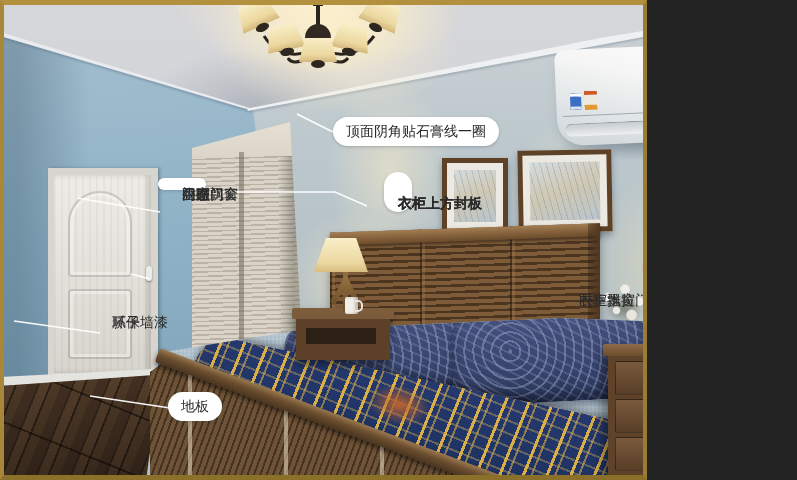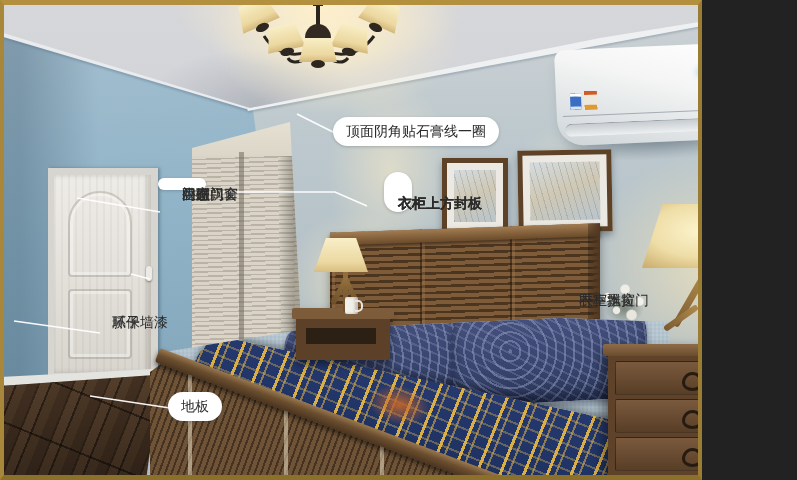--- a/index.html
+++ b/index.html
@@ -1,16 +1,16 @@
 <!DOCTYPE html>
 <html><head>
 <meta charset="utf-8">
 <style>
   html,body{margin:0;padding:0;background:#222;}
-  .stage{position:relative;width:702px;height:480px;overflow:hidden;
+  .stage{position:relative;width:647px;height:480px;overflow:hidden;
          font-family:"DejaVu Sans","Liberation Sans",sans-serif;background:#b7c4ca;}
   .stage *{position:absolute;box-sizing:border-box;}
 
   
   .wall-right{inset:0;background:
     radial-gradient(90px 130px at 390px 170px, rgba(250,236,200,.55), rgba(250,236,200,0) 70%),
     radial-gradient(70px 90px at 560px 185px, rgba(248,236,205,.35), rgba(248,236,205,0) 70%),
     linear-gradient(180deg,#cdd2d5 0%,#bcc8cd 30%,#b3c0c7 60%,#a6b4bd 100%);}
   .halo-right{left:585px;top:155px;width:240px;height:230px;
     background:radial-gradient(closest-side, rgba(255,236,185,.6), rgba(255,236,185,0));}

